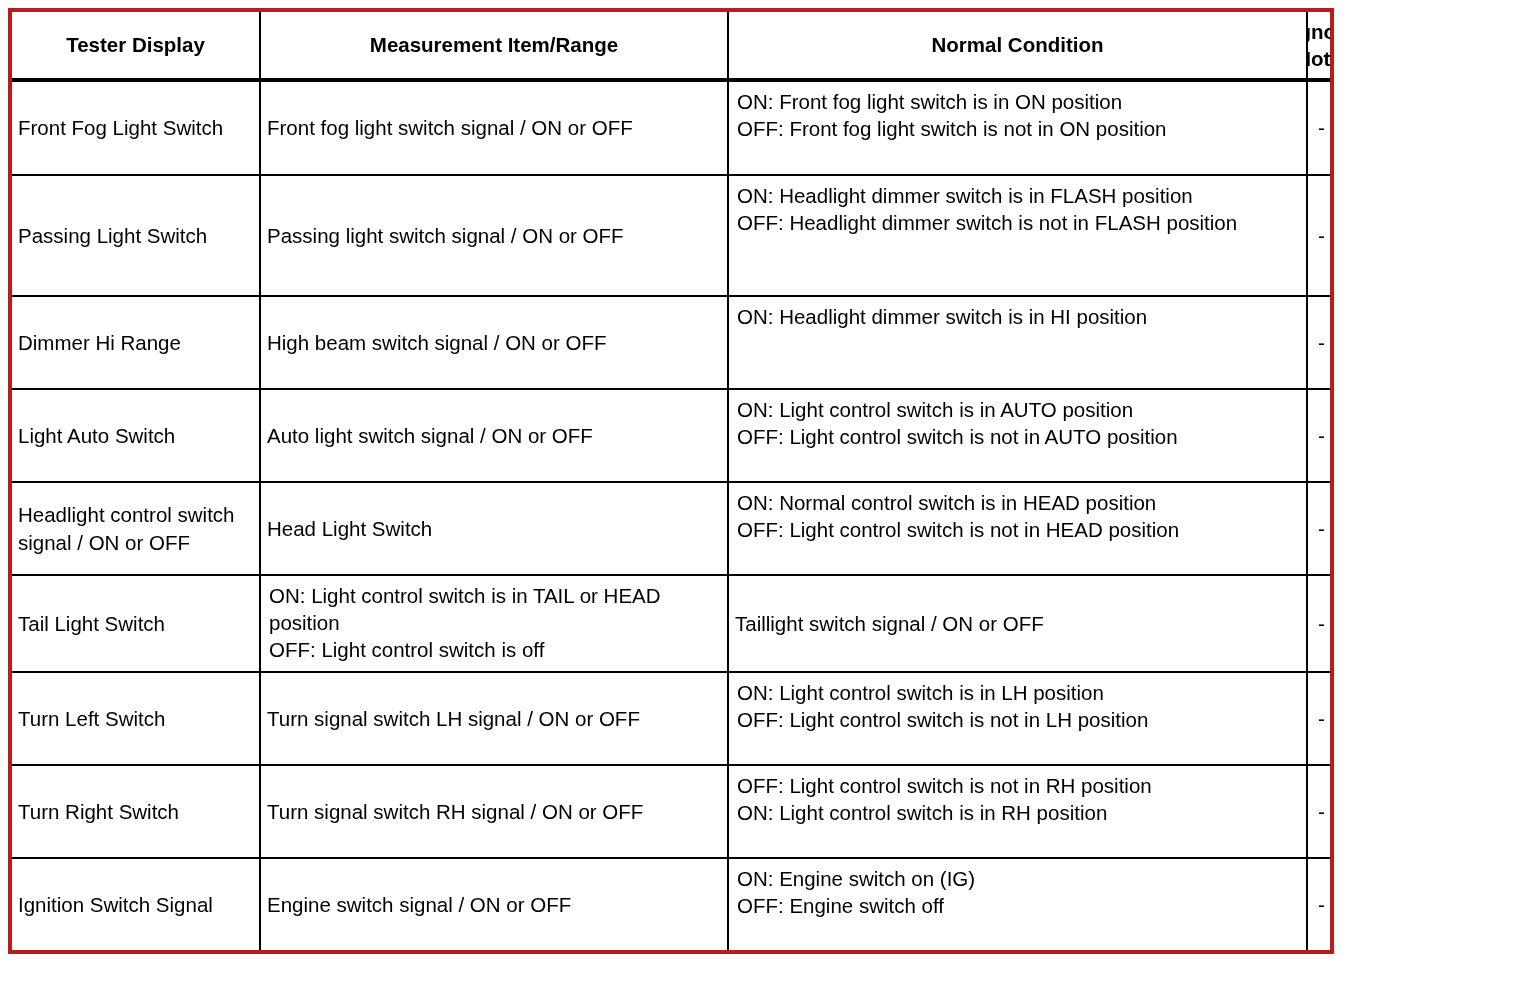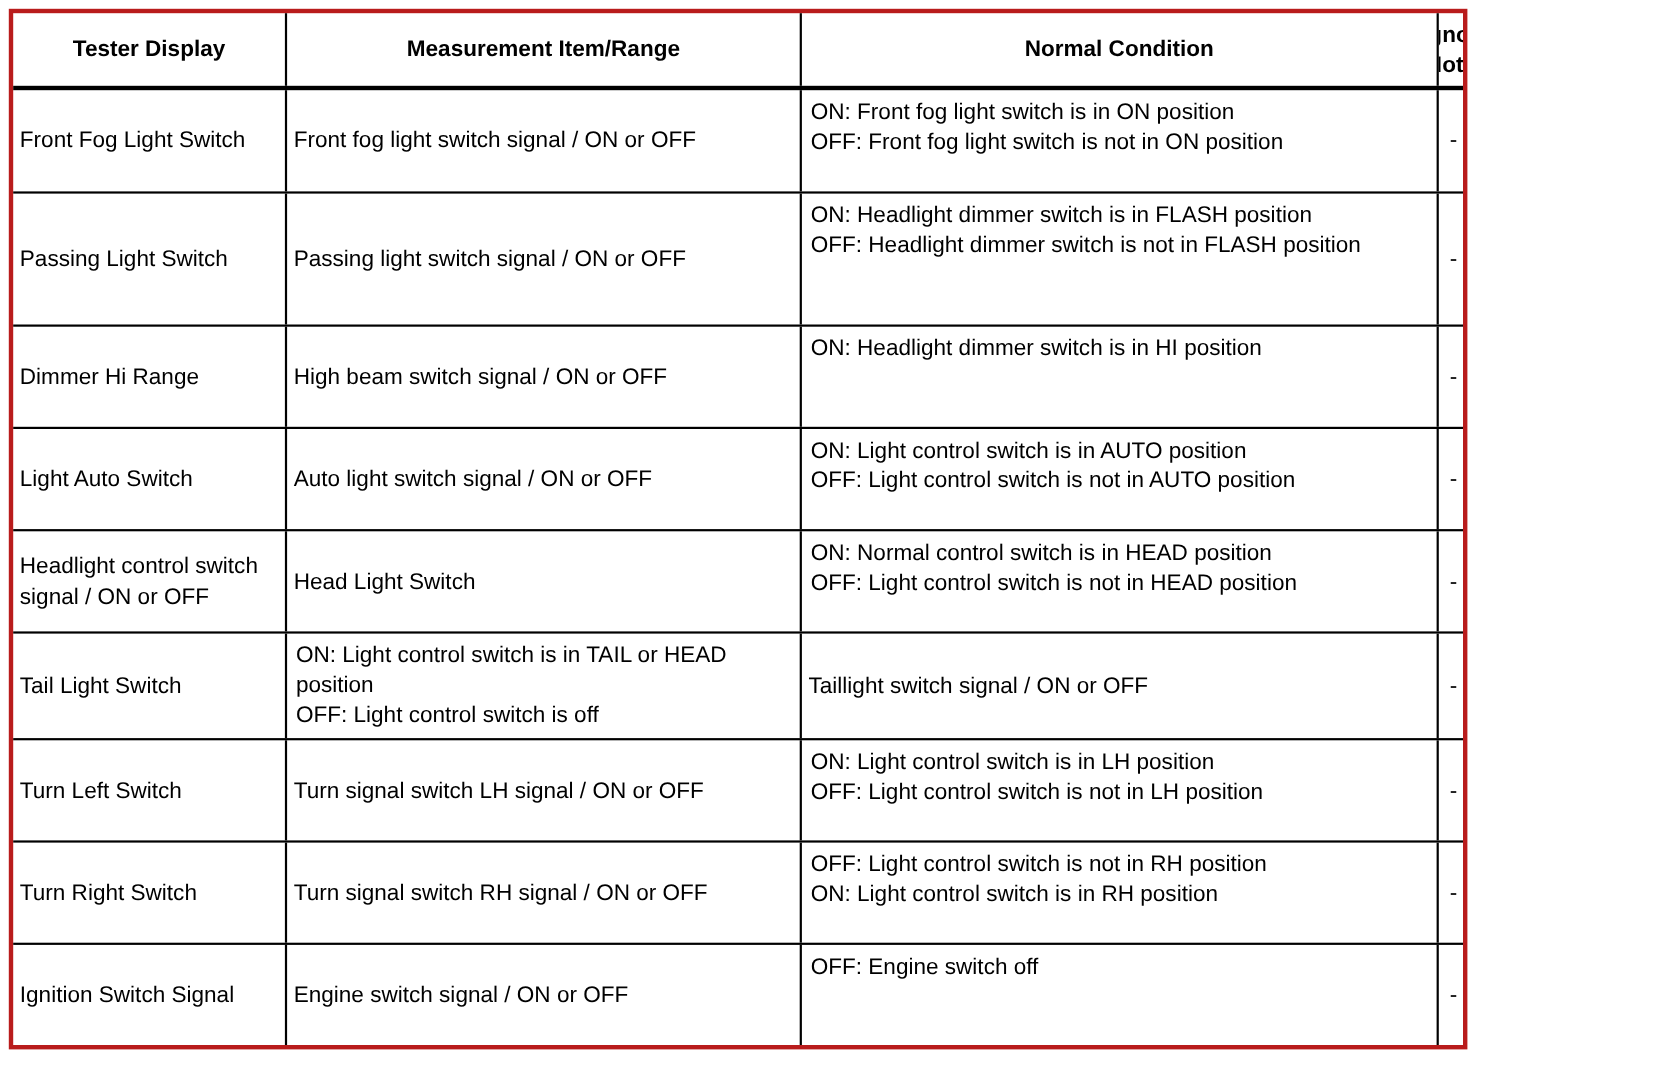--- a/index.html
+++ b/index.html
@@ -141,19 +141,20 @@
         <div>OFF: Light control switch is not in RH position</div>
         <div>ON: Light control switch is in RH position</div>
       </div>
       <div class="td cell-mid note-cell">-</div>
     </div>
 
     <div class="tr h-std">
       <div class="td cell-mid">Ignition Switch Signal</div>
       <div class="td cell-mid">Engine switch signal / ON or OFF</div>
       <div class="td cond">
+        <div>ON: Engine switch on (IG)</div>
         <div>OFF: Engine switch off</div>
       </div>
       <div class="td cell-mid note-cell">-</div>
     </div>
 
   </div>
 </div>
 
 </body></html>

